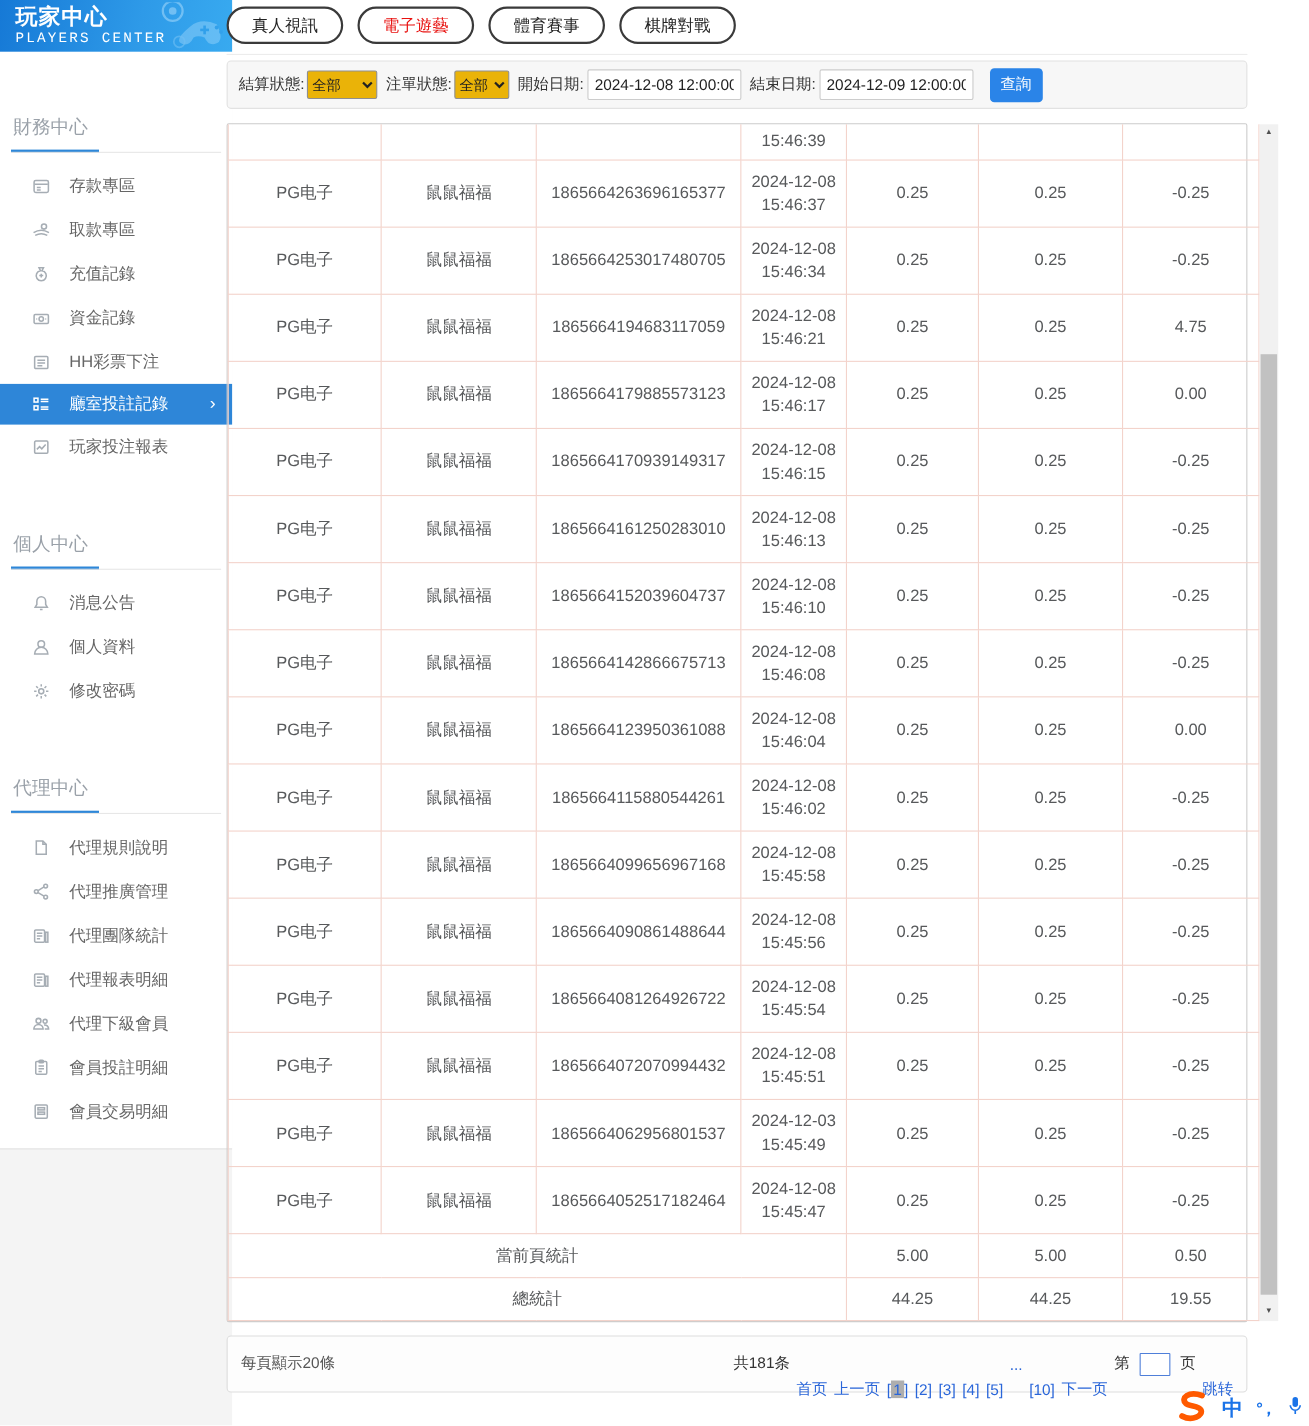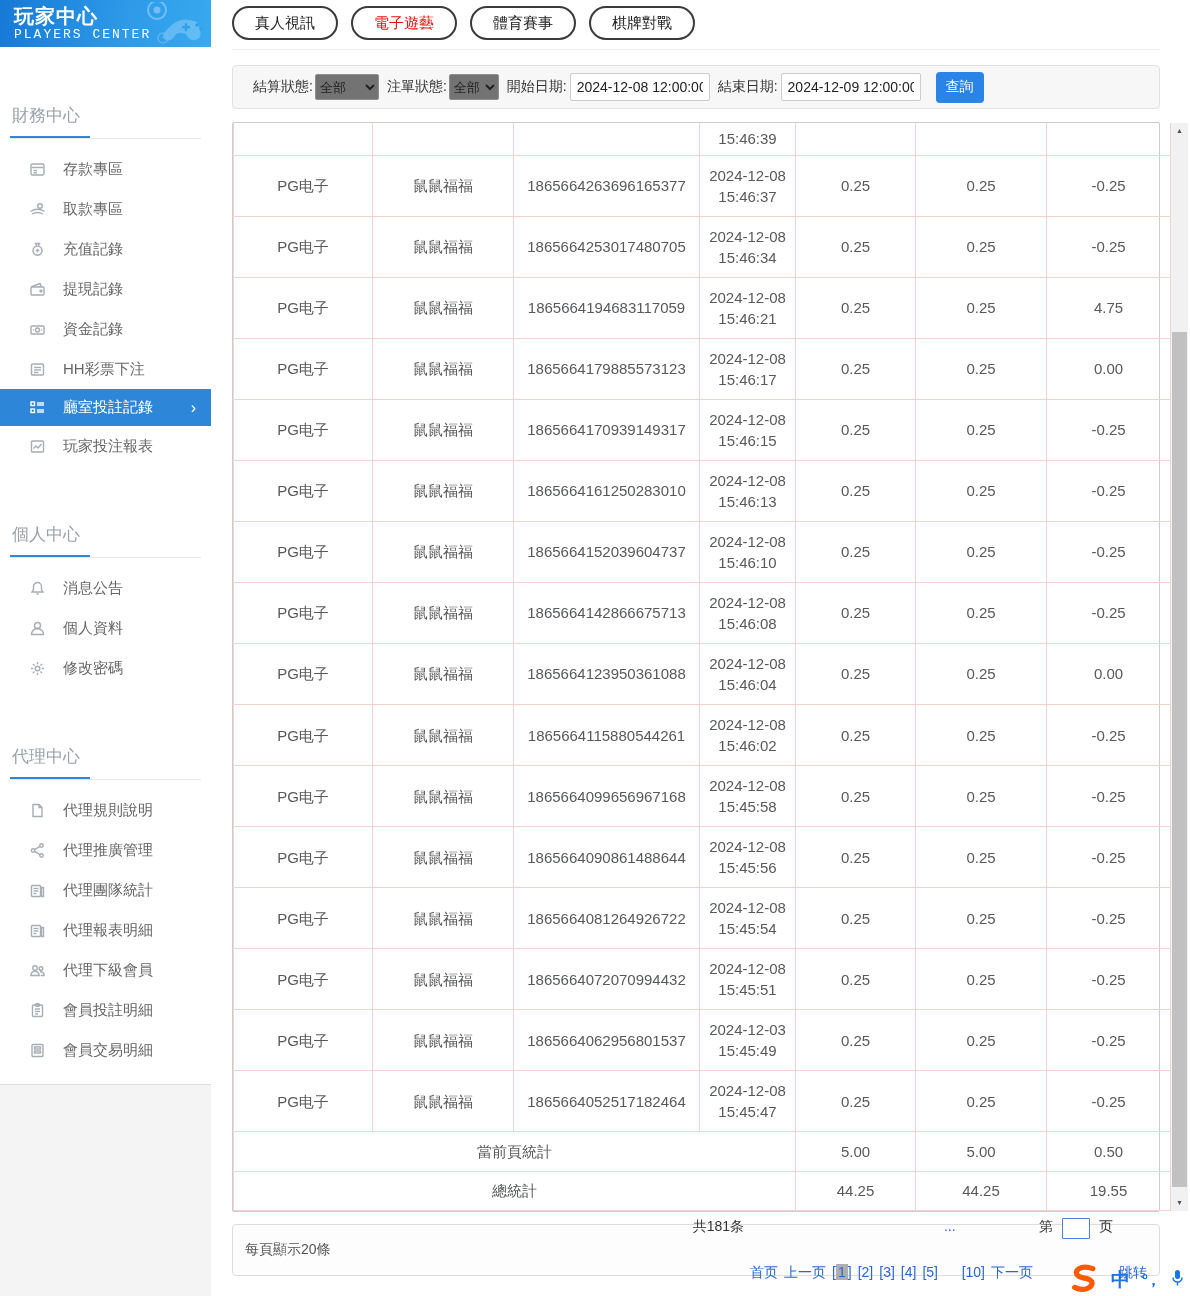--- a/index.html
+++ b/index.html
@@ -23,34 +23,34 @@
 
   .menu-item { display:flex; align-items:center; height:40px; padding-left:29px; color:#666; font-size:15px; cursor:pointer; }
   .mi-icon { width:17px; height:17px; margin-right:17px; color:#a6adb4; display:inline-flex; }
   .mi-icon svg { width:17px; height:17px; stroke:currentColor; fill:none; stroke-width:1.4; }
   .mi-label { flex:1; }
   .menu-item.active { background:#2e86d8; color:#fff; height:37px; }
   .menu-item.active .mi-icon { color:#fff; }
   .menu-item.active .chev { color:#fff; font-size:16px; padding-right:15px; }
 
   
-  .content { position:absolute; left:232px; top:0; width:928px; }
+  .content { position:absolute; left:206px; top:0; width:928px; }
 
   .tabbar { display:flex; gap:13px; padding:6px 0 9px 0; border-bottom:1px solid #ececec; }
   .tab-btn { background:#fff; border:2px solid #3a3a3a; border-radius:17px; height:34px;
     padding:0 21px; font-size:15px; color:#222; cursor:pointer;
     font-family:"Liberation Sans","DejaVu Sans",sans-serif; }
   .tab-btn.active { color:#e8110f; }
 
-  .filterbar { margin-top:15px; height:44px; background:#f7f7f7; border:1px solid #e2e2e2;
-    border-radius:4px; display:flex; align-items:center; padding:0 20px; font-size:14px; color:#333; }
+  .filterbar { margin-top:5px; height:44px; background:#f7f7f7; border:1px solid #e2e2e2;
+    border-radius:4px; display:flex; align-items:center; padding:0 10px; font-size:14px; color:#333; }
   .filterbar label { margin-left:8px; }
   .filterbar label:first-child { margin-left:0; }
   .filterbar select { height:26px; font-size:13px; color:#222; border:1px solid #8f8f8f; border-radius:2px;
-    background:#737373; margin-left:2px; font-family:inherit; }
+    background:#eab308; margin-left:2px; font-family:inherit; }
   .sel-settle { width:64px; }
   .sel-order { width:50px; }
   .filterbar input.date { height:28px; width:140px; border:1px solid #ccc; border-radius:2px;
     padding:0 6px; font-size:14px; color:#222; margin-left:3px; font-family:inherit; }
   .btn-search { margin-left:15px; width:48px; height:31px; background:#2a84e8; color:#ffffff;
     border:none; border-radius:4px; font-size:14px; cursor:pointer; font-family:inherit; }
 
   
   .table-wrap { margin-top:13px; border:1px solid #ccc; border-radius:2px; display:flex; height:1090px; }
   table.grid { border-collapse:collapse; table-layout:fixed; width:937px; font-size:15px; color:#57595b; }
@@ -63,21 +63,21 @@
   
   .vscroll { width:17px; background:#f1f1f1; position:relative; flex:0 0 17px; }
   .vs-arrow { position:absolute; left:0; width:17px; height:16px; text-align:center;
     font-size:7px; color:#505050; line-height:16px; cursor:pointer; }
   .vs-up { top:0; } .vs-down { bottom:0; }
   .vs-thumb { position:absolute; left:1px; width:15px; top:209px; height:855px; background:#c1c1c1; cursor:pointer; }
 
   
   .pagebar { margin-top:12px; height:52px; border:1px solid #ddd; border-radius:4px; background:#fdfdfd;
     display:flex; align-items:center; justify-content:space-between; padding:16px 12px; font-size:14px; color:#555; }
-  .pg-right { display:flex; gap:6px; color:#333; }
+  .pg-right { display:flex; align-items:center; gap:6px; color:#333; }
   .pg-link { color:#2a66d9; text-decoration:none; cursor:pointer;margin-top:46px; }
   .pg-cur { background:#aeaeae; padding:0 2px; }
   .pg-ellipsis { color:#2a66d9; }
   .jump-input { width:28px; height:21px; border:1px solid #4f7fd9; border-radius:1px; margin:0 3px;
     font-size:13px; text-align:center; font-family:inherit; }
 
   
   .ime { position:absolute; right:6px; bottom:0; height:32px; display:flex; align-items:center; gap:12px; }
   .ime .s-logo svg { width:30px; height:30px; }
   .ime .zh { color:#1a73e8; font-size:19px; font-weight:bold; }
@@ -135,30 +135,20 @@
               <path d="M6.5 2.5 h4 l-1.3 2.6 a4.6 4.6 0 1 1 -1.4 0 z"></path>
               <line x1="6.7" y1="9.5" x2="10.3" y2="9.5"></line>
               <line x1="8.5" y1="7.8" x2="8.5" y2="11.3"></line>
             </svg>
           </span>
           <span class="mi-label">充值記錄</span>
         </div>
         <div class="menu-item">
           <span class="mi-icon">
             <svg viewBox="0 0 17 17">
-              <path d="M2 6 l9 -3.5 1.5 3.5"></path>
-              <rect x="2" y="6" width="13" height="8" rx="1"></rect>
-              <circle cx="12" cy="10" r="1"></circle>
-            </svg>
-          </span>
-          <span class="mi-label">提現記錄</span>
-        </div>
-        <div class="menu-item">
-          <span class="mi-icon">
-            <svg viewBox="0 0 17 17">
               <rect x="2" y="5" width="13" height="8" rx="1"></rect>
               <circle cx="8.5" cy="9" r="2"></circle>
               <line x1="4" y1="9" x2="4.8" y2="9"></line>
               <line x1="12.2" y1="9" x2="13" y2="9"></line>
             </svg>
           </span>
           <span class="mi-label">資金記錄</span>
         </div>
         <div class="menu-item">
           <span class="mi-icon">

